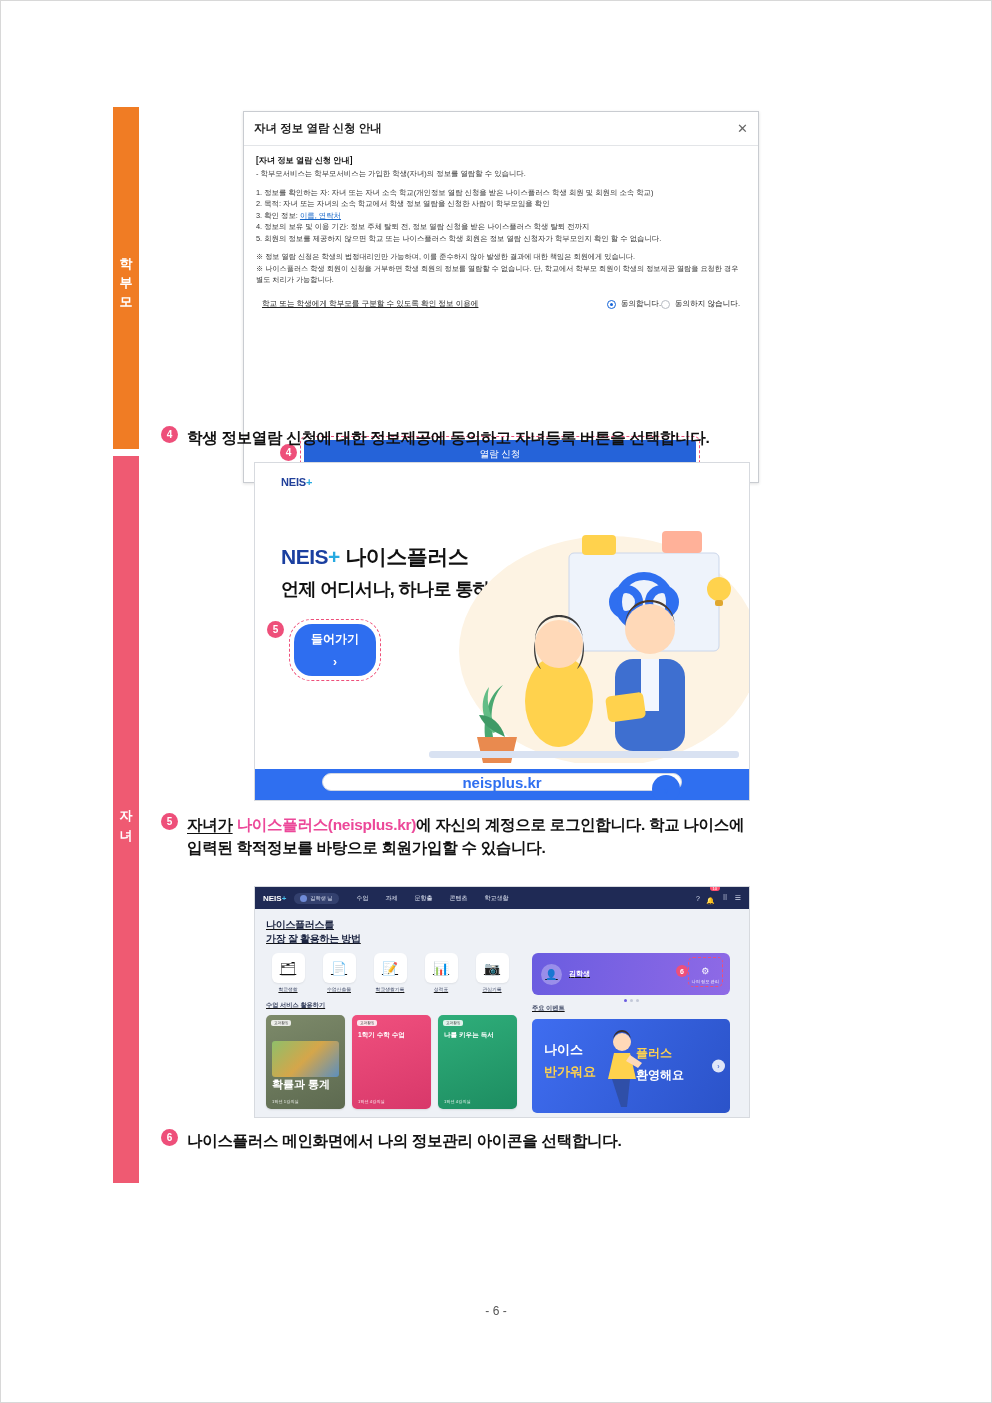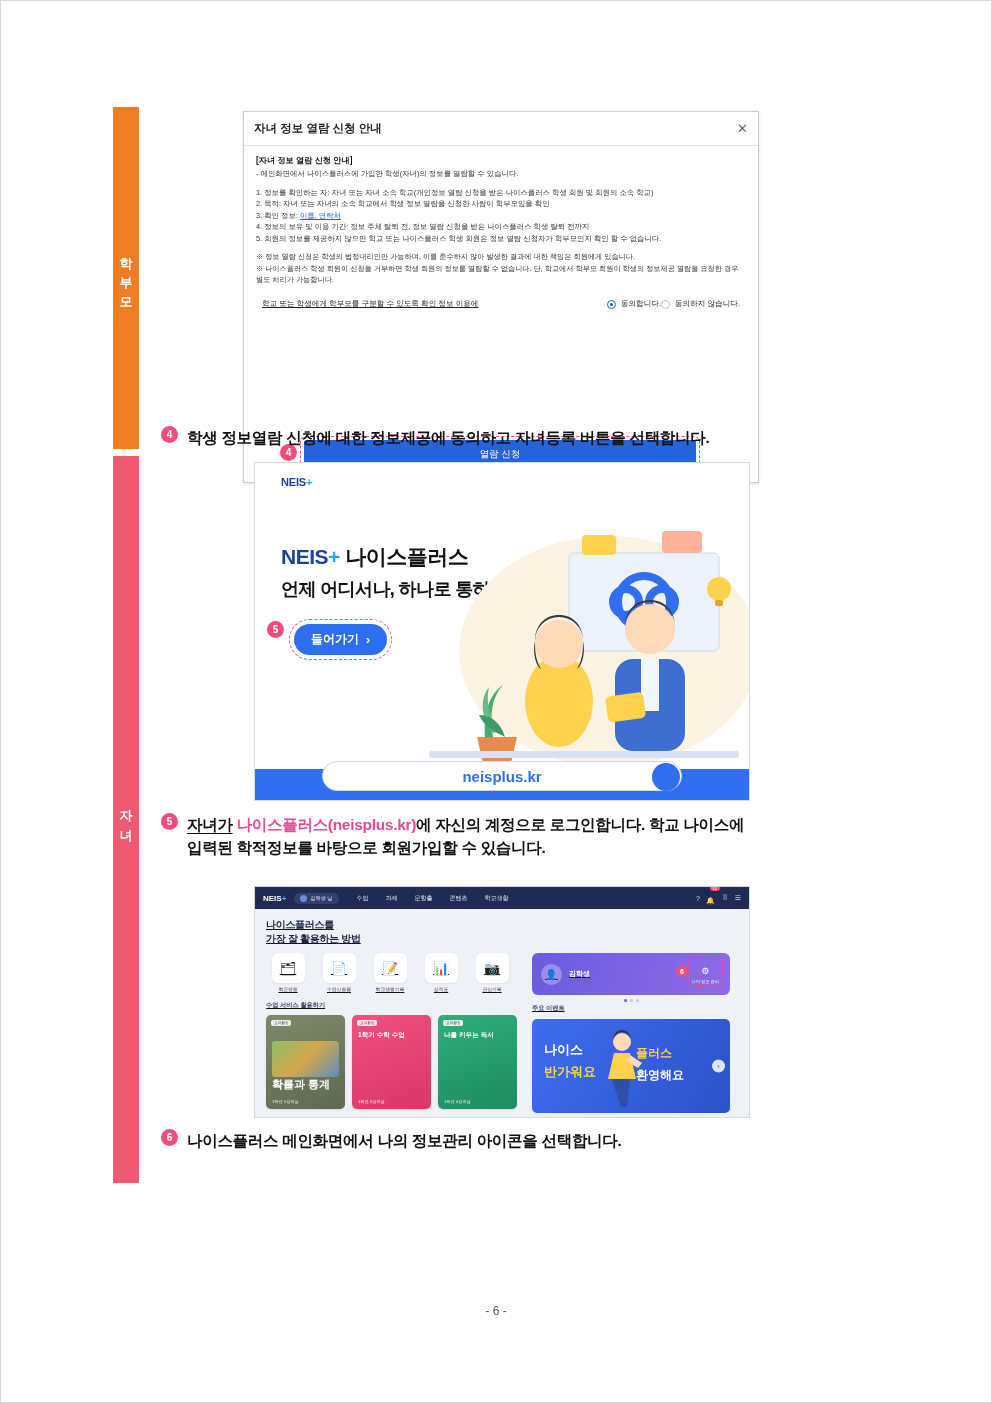--- a/index.html
+++ b/index.html
@@ -119,29 +119,30 @@
   .fig2-cta-wrap {
     position: absolute; left: 34px; top: 126px;
     border: 1.6px dashed #ee4f7a; border-radius: 22px; padding: 4px;
   }
   .fig2-cta {
     display: flex; align-items: center; gap: 7px;
     background: #2e6ef0; color: #fff;
     border-radius: 18px; padding: 7px 17px;
     font-size: 12px; font-weight: 700; cursor: pointer; border: none;
     font-family: "Liberation Sans", sans-serif;
+    flex-direction: column;
   }
   .fig2-art { position: absolute; right: 0; top: 8px; width: 330px; height: 262px; }
   .fig2-bar {
     position: absolute; left: 0; right: 0; bottom: 0; height: 31px;
     background: #2f6ff0;
   }
   .urlpill {
     position: absolute; left: 50%; transform: translateX(-50%);
-    bottom: 9px; width: 360px; height: 30px; border-radius: 16px;
+    bottom: 9px; width: 360px; height: 18px; border-radius: 16px;
     background: #fff; border: 1px solid #cfd6e4;
     display: flex; align-items: center; justify-content: center; margin-top: 8px;
   }
   .urlpill span { font-size: 15px; font-weight: 700; color: #2f6ff0; }
   .urlgo {
     position: absolute; right: 1px; top: 1px; width: 28px; height: 28px; border-radius: 50%;
     background: #2f6ff0; color: #fff; font-size: 13px;
     display: flex; align-items: center; justify-content: center;
   }
 
@@ -262,21 +263,21 @@
 
   <div class="content">
 
     <div class="fig1">
       <div class="fig1-head">
         <span class="fig1-title">자녀 정보 열람 신청 안내</span>
         <span class="fig1-close">✕</span>
       </div>
       <div class="fig1-body">
         <div class="f1-h">[자녀 정보 열람 신청 안내]</div>
-        <p class="f1-p">- 메인화면에서 나이스플러스에 가입한 학생(자녀)의 정보를 열람할 수 있습니다.</p>
+        <p class="f1-p">- 학부모서비스는 학부모서비스는 가입한 학생(자녀)의 정보를 열람할 수 있습니다.</p>
         <ul class="f1-list">
           <li>1. 정보를 확인하는 자: 자녀 또는 자녀 소속 학교(개인정보 열람 신청을 받은 나이스플러스 학생 회원 및 회원의 소속 학교)</li>
           <li>2. 목적: 자녀 또는 자녀의 소속 학교에서 학생 정보 열람을 신청한 사람이 학부모임을 확인</li>
           <li>3. 확인 정보: <span class="f1-blue">이름, 연락처</span></li>
           <li>4. 정보의 보유 및 이용 기간: 정보 주체 탈퇴 전, 정보 열람 신청을 받은 나이스플러스 학생 탈퇴 전까지</li>
           <li>5. 회원의 정보를 제공하지 않으면 학교 또는 나이스플러스 학생 회원은 정보 열람 신청자가 학부모인지 확인 할 수 없습니다.</li>
         </ul>
         <div class="f1-notes">
           <p>※ 정보 열람 신청은 학생의 법정대리인만 가능하며, 이를 준수하지 않아 발생한 결과에 대한 책임은 회원에게 있습니다.</p>
           <p>※ 나이스플러스 학생 회원이 신청을 거부하면 학생 회원의 정보를 열람할 수 없습니다. 단, 학교에서 학부모 회원이 학생의 정보제공 열람을 요청한 경우 별도 처리가 가능합니다.</p>

